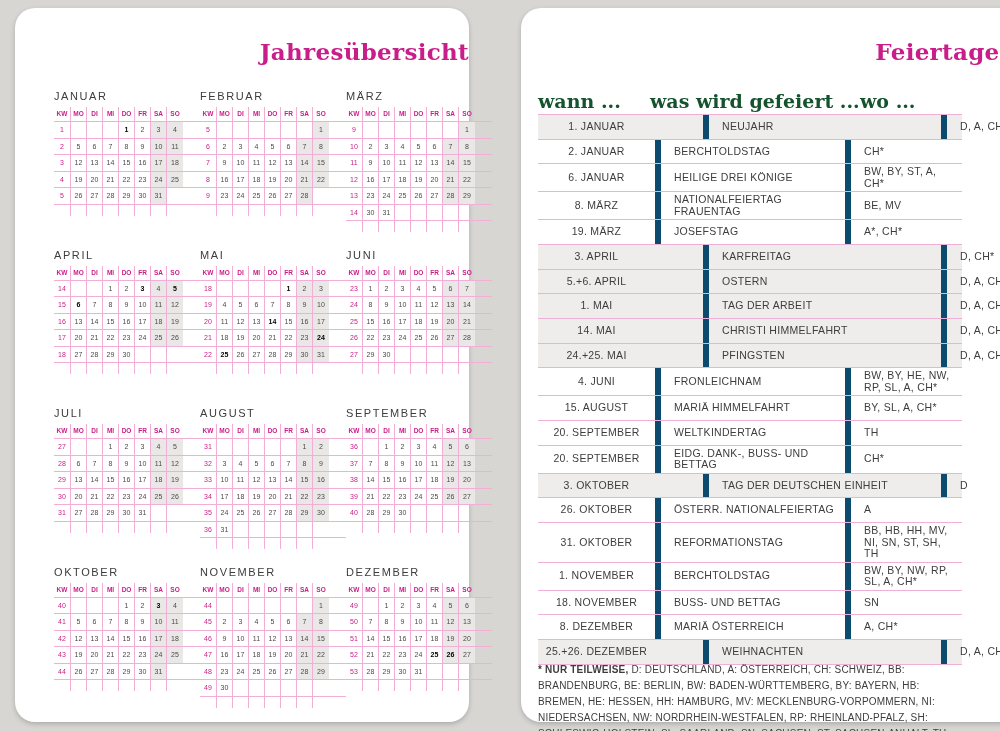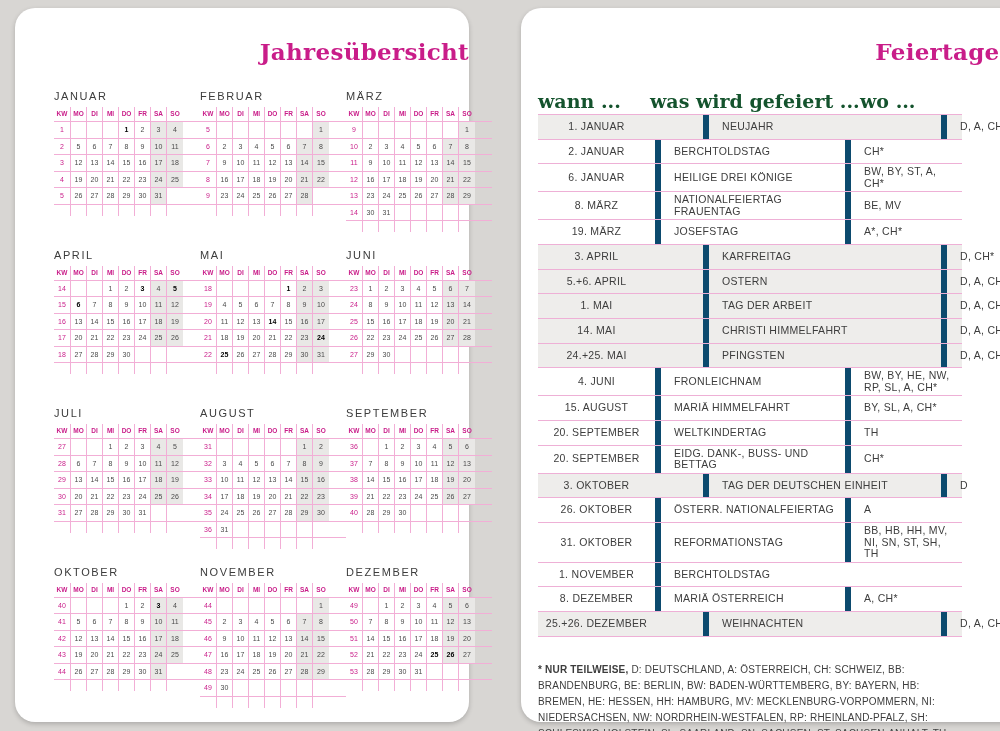--- a/index.html
+++ b/index.html
@@ -1083,20 +1083,26 @@
         <div class="h-cell h-wo">A</div>
       </div>
       <div class="h-row">
         <div class="h-cell h-date">31. OKTOBER</div>
         <div class="h-cell h-was">REFORMATIONSTAG</div>
         <div class="h-cell h-wo">BB, HB, HH, MV, NI, SN, ST, SH, TH</div>
       </div>
       <div class="h-row">
         <div class="h-cell h-date">1. NOVEMBER</div>
         <div class="h-cell h-was">BERCHTOLDSTAG</div>
+        <div class="h-cell h-wo">BW, BY, NW, RP, SL, A, CH*</div>
+      </div>
+      <div class="h-row">
+        <div class="h-cell h-date">18. NOVEMBER</div>
+        <div class="h-cell h-was">BUSS- UND BETTAG</div>
+        <div class="h-cell h-wo">SN</div>
       </div>
       <div class="h-row">
         <div class="h-cell h-date">8. DEZEMBER</div>
         <div class="h-cell h-was">MARIÄ ÖSTERREICH</div>
         <div class="h-cell h-wo">A, CH*</div>
       </div>
       <div class="h-row shaded">
         <div class="h-cell h-date">25.+26. DEZEMBER</div>
         <div class="h-cell h-was">WEIHNACHTEN</div>
         <div class="h-cell h-wo">D, A, CH*</div>

